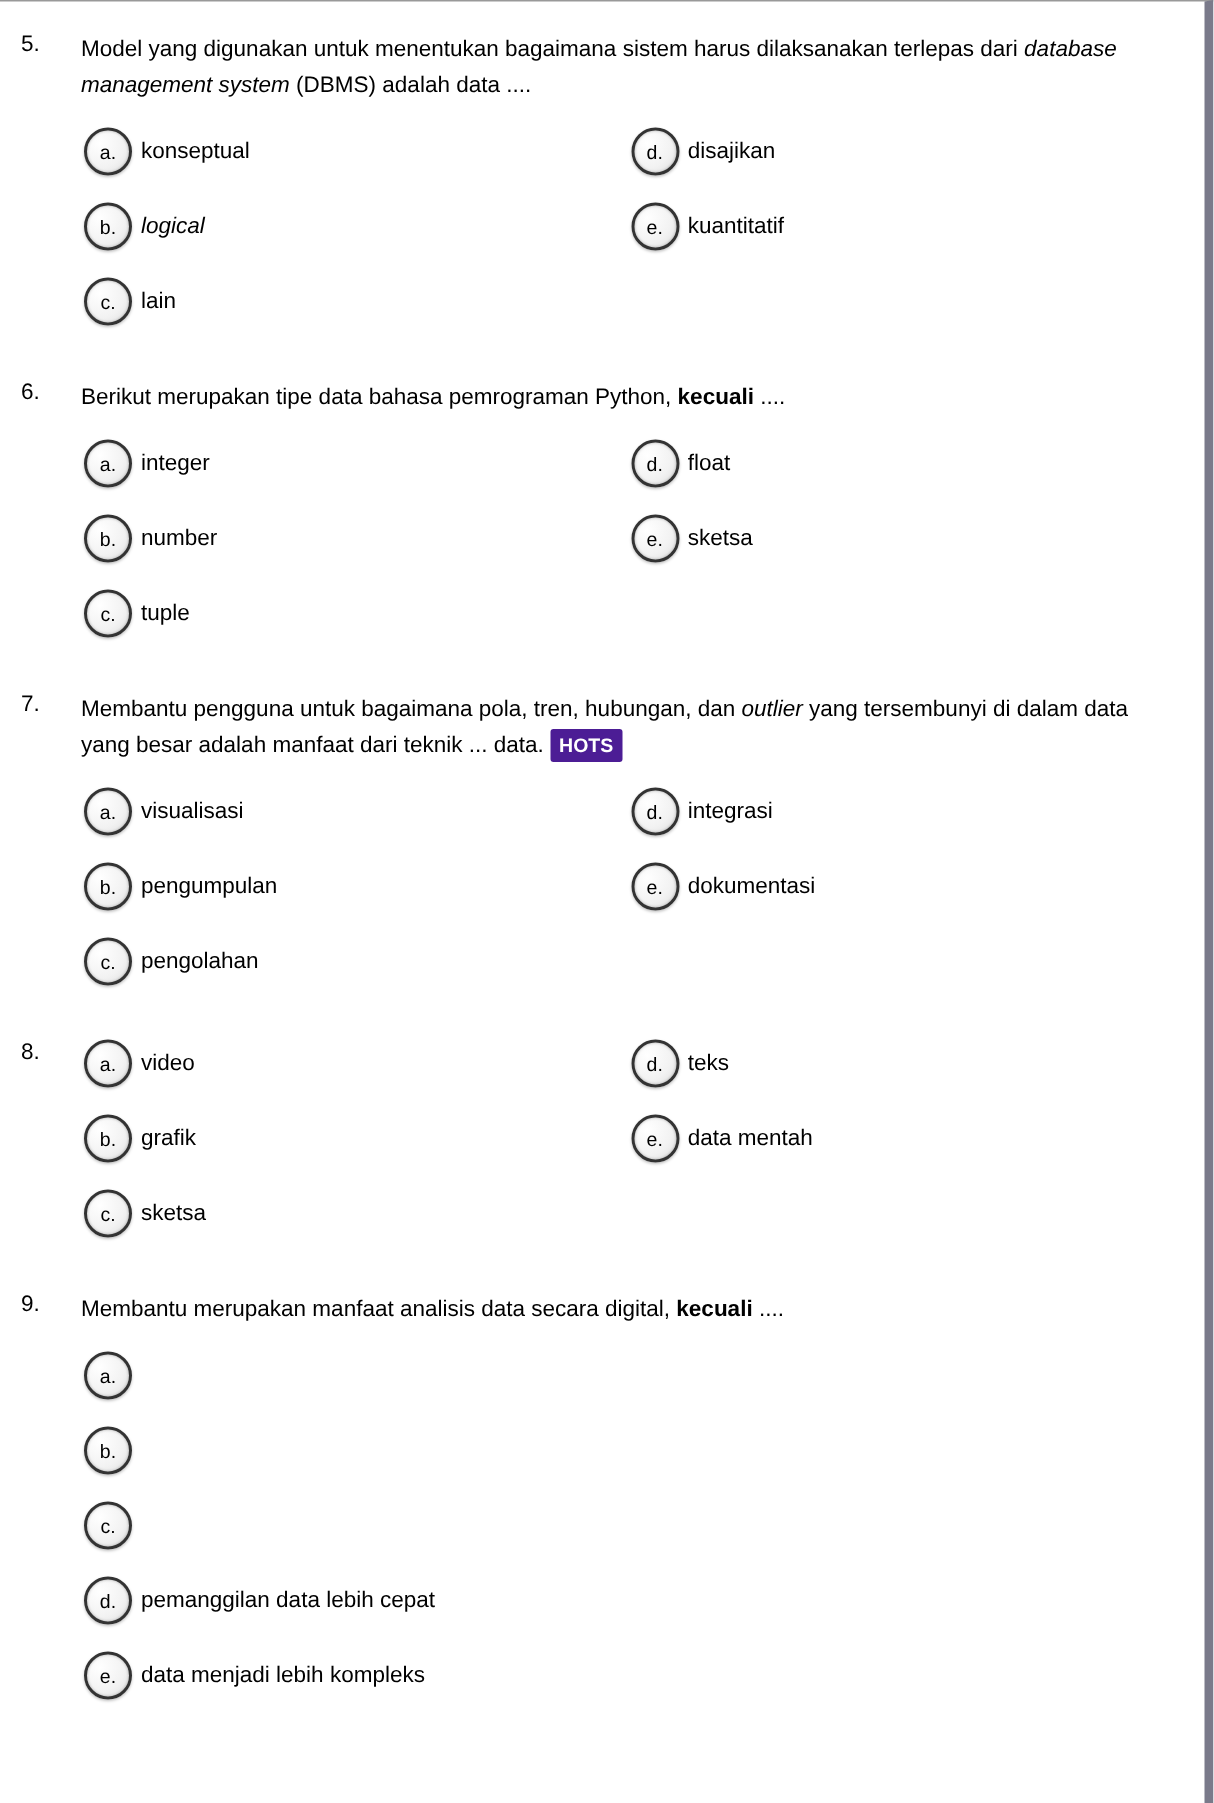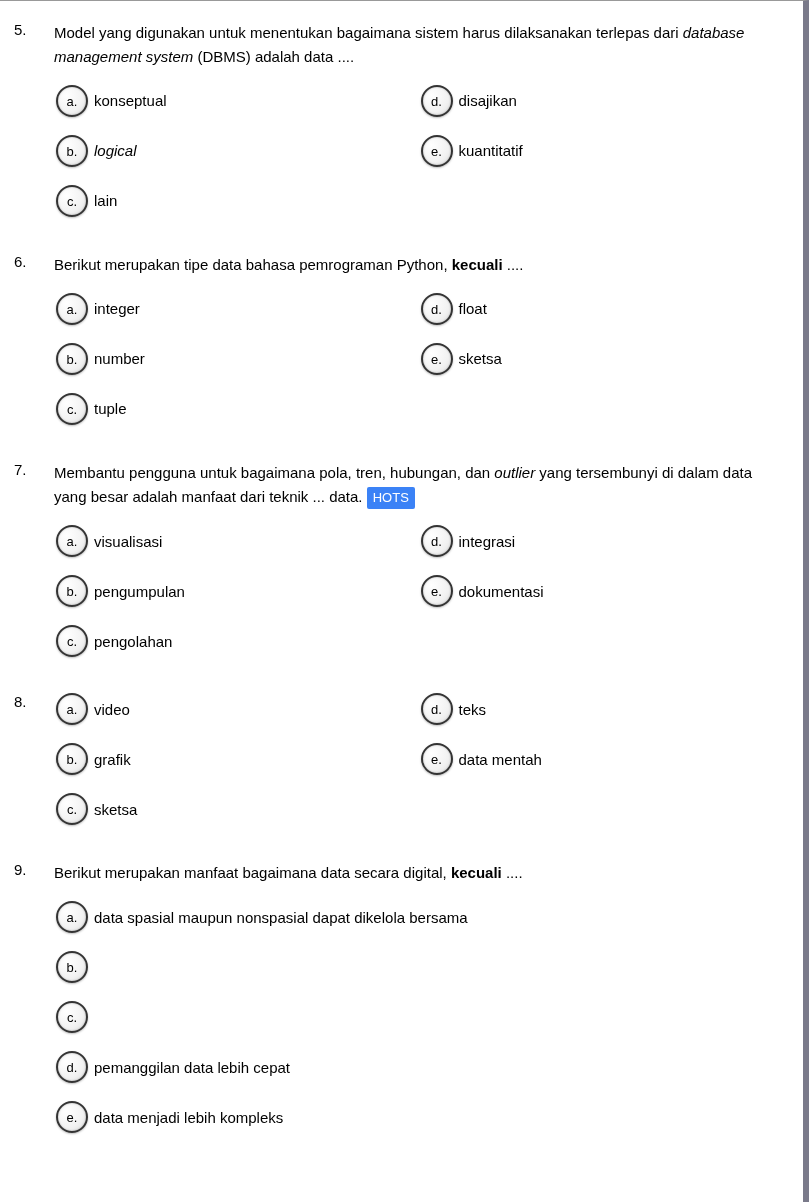--- a/index.html
+++ b/index.html
@@ -34,23 +34,23 @@
     padding-right: 10px;
   }
   .q-text {
     line-height: 1.6;
     margin-bottom: 16px;
   }
   .italic { font-style: italic; }
   .bolditalic { font-weight: bold; }
   .hots-badge {
     display: inline-block;
-    background: #3b82f6;
+    background: #4c1d95;
     color: #fff;
-    font-weight: normal;
+    font-weight: bold;
     font-size: 13px;
     padding: 1px 6px;
     border-radius: 2px;
     vertical-align: middle;
   }
   .options-grid {
     display: flex;
     flex-wrap: wrap;
   }
   .option-col {
@@ -236,26 +236,25 @@
               <div class="option-letter">c.</div>
               <div class="option-label"><span>sketsa</span></div>
             </div>
           </div>
         </div>
       </div>
     </div>
     <div class="question">
       <div class="q-number">9.</div>
       <div class="q-body">
-        <div class="q-text"><span>Berikut merupakan manfaat bagaimana data secara digital, </span><span class="bolditalic">kecuali</span><span> ....</span></div>
-        <div class="options-grid">
-          <div class="option-full">
-            <div class="option">
-              <div class="option-letter">a.</div>
-              <div class="option-label"><span>data spasial maupun nonspasial dapat dikelola bersama</span></div>
+        <div class="q-text"><span>Membantu merupakan manfaat analisis data secara digital, </span><span class="bolditalic">kecuali</span><span> ....</span></div>
+        <div class="options-grid">
+          <div class="option-full">
+            <div class="option">
+              <div class="option-letter">a.</div>
             </div>
           </div>
           <div class="option-full">
             <div class="option">
               <div class="option-letter">b.</div>
             </div>
           </div>
           <div class="option-full">
             <div class="option">
               <div class="option-letter">c.</div>

